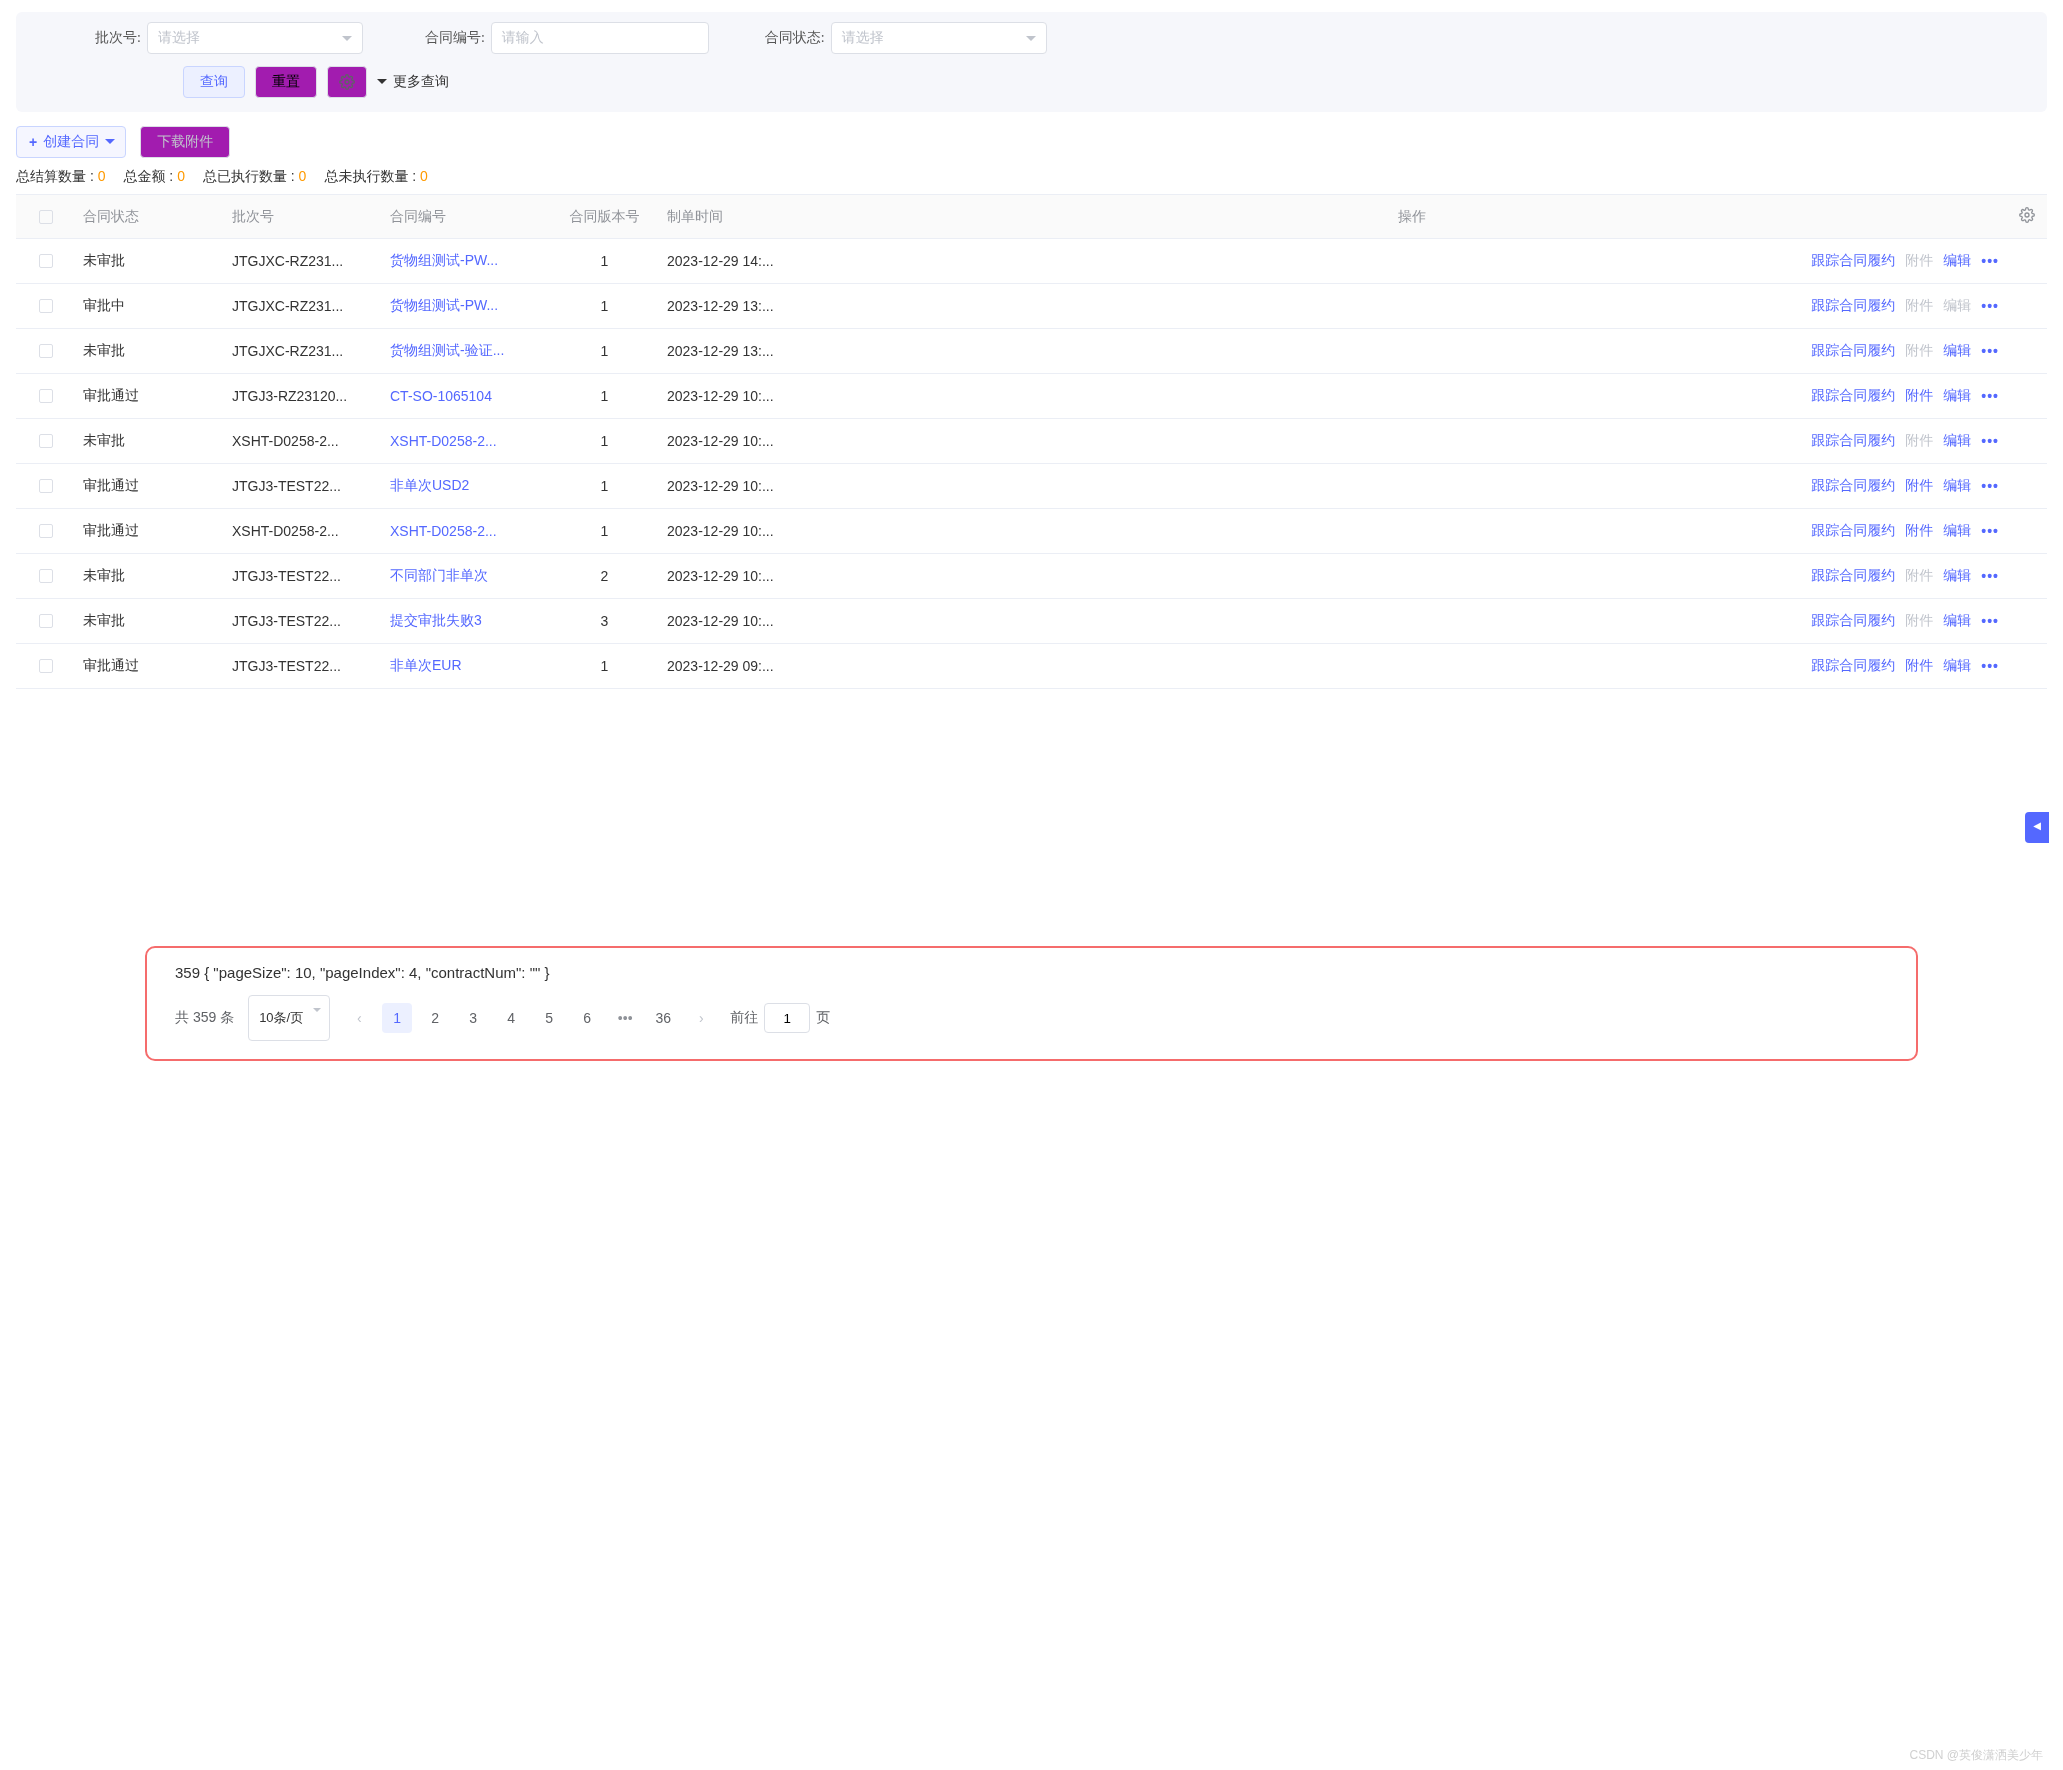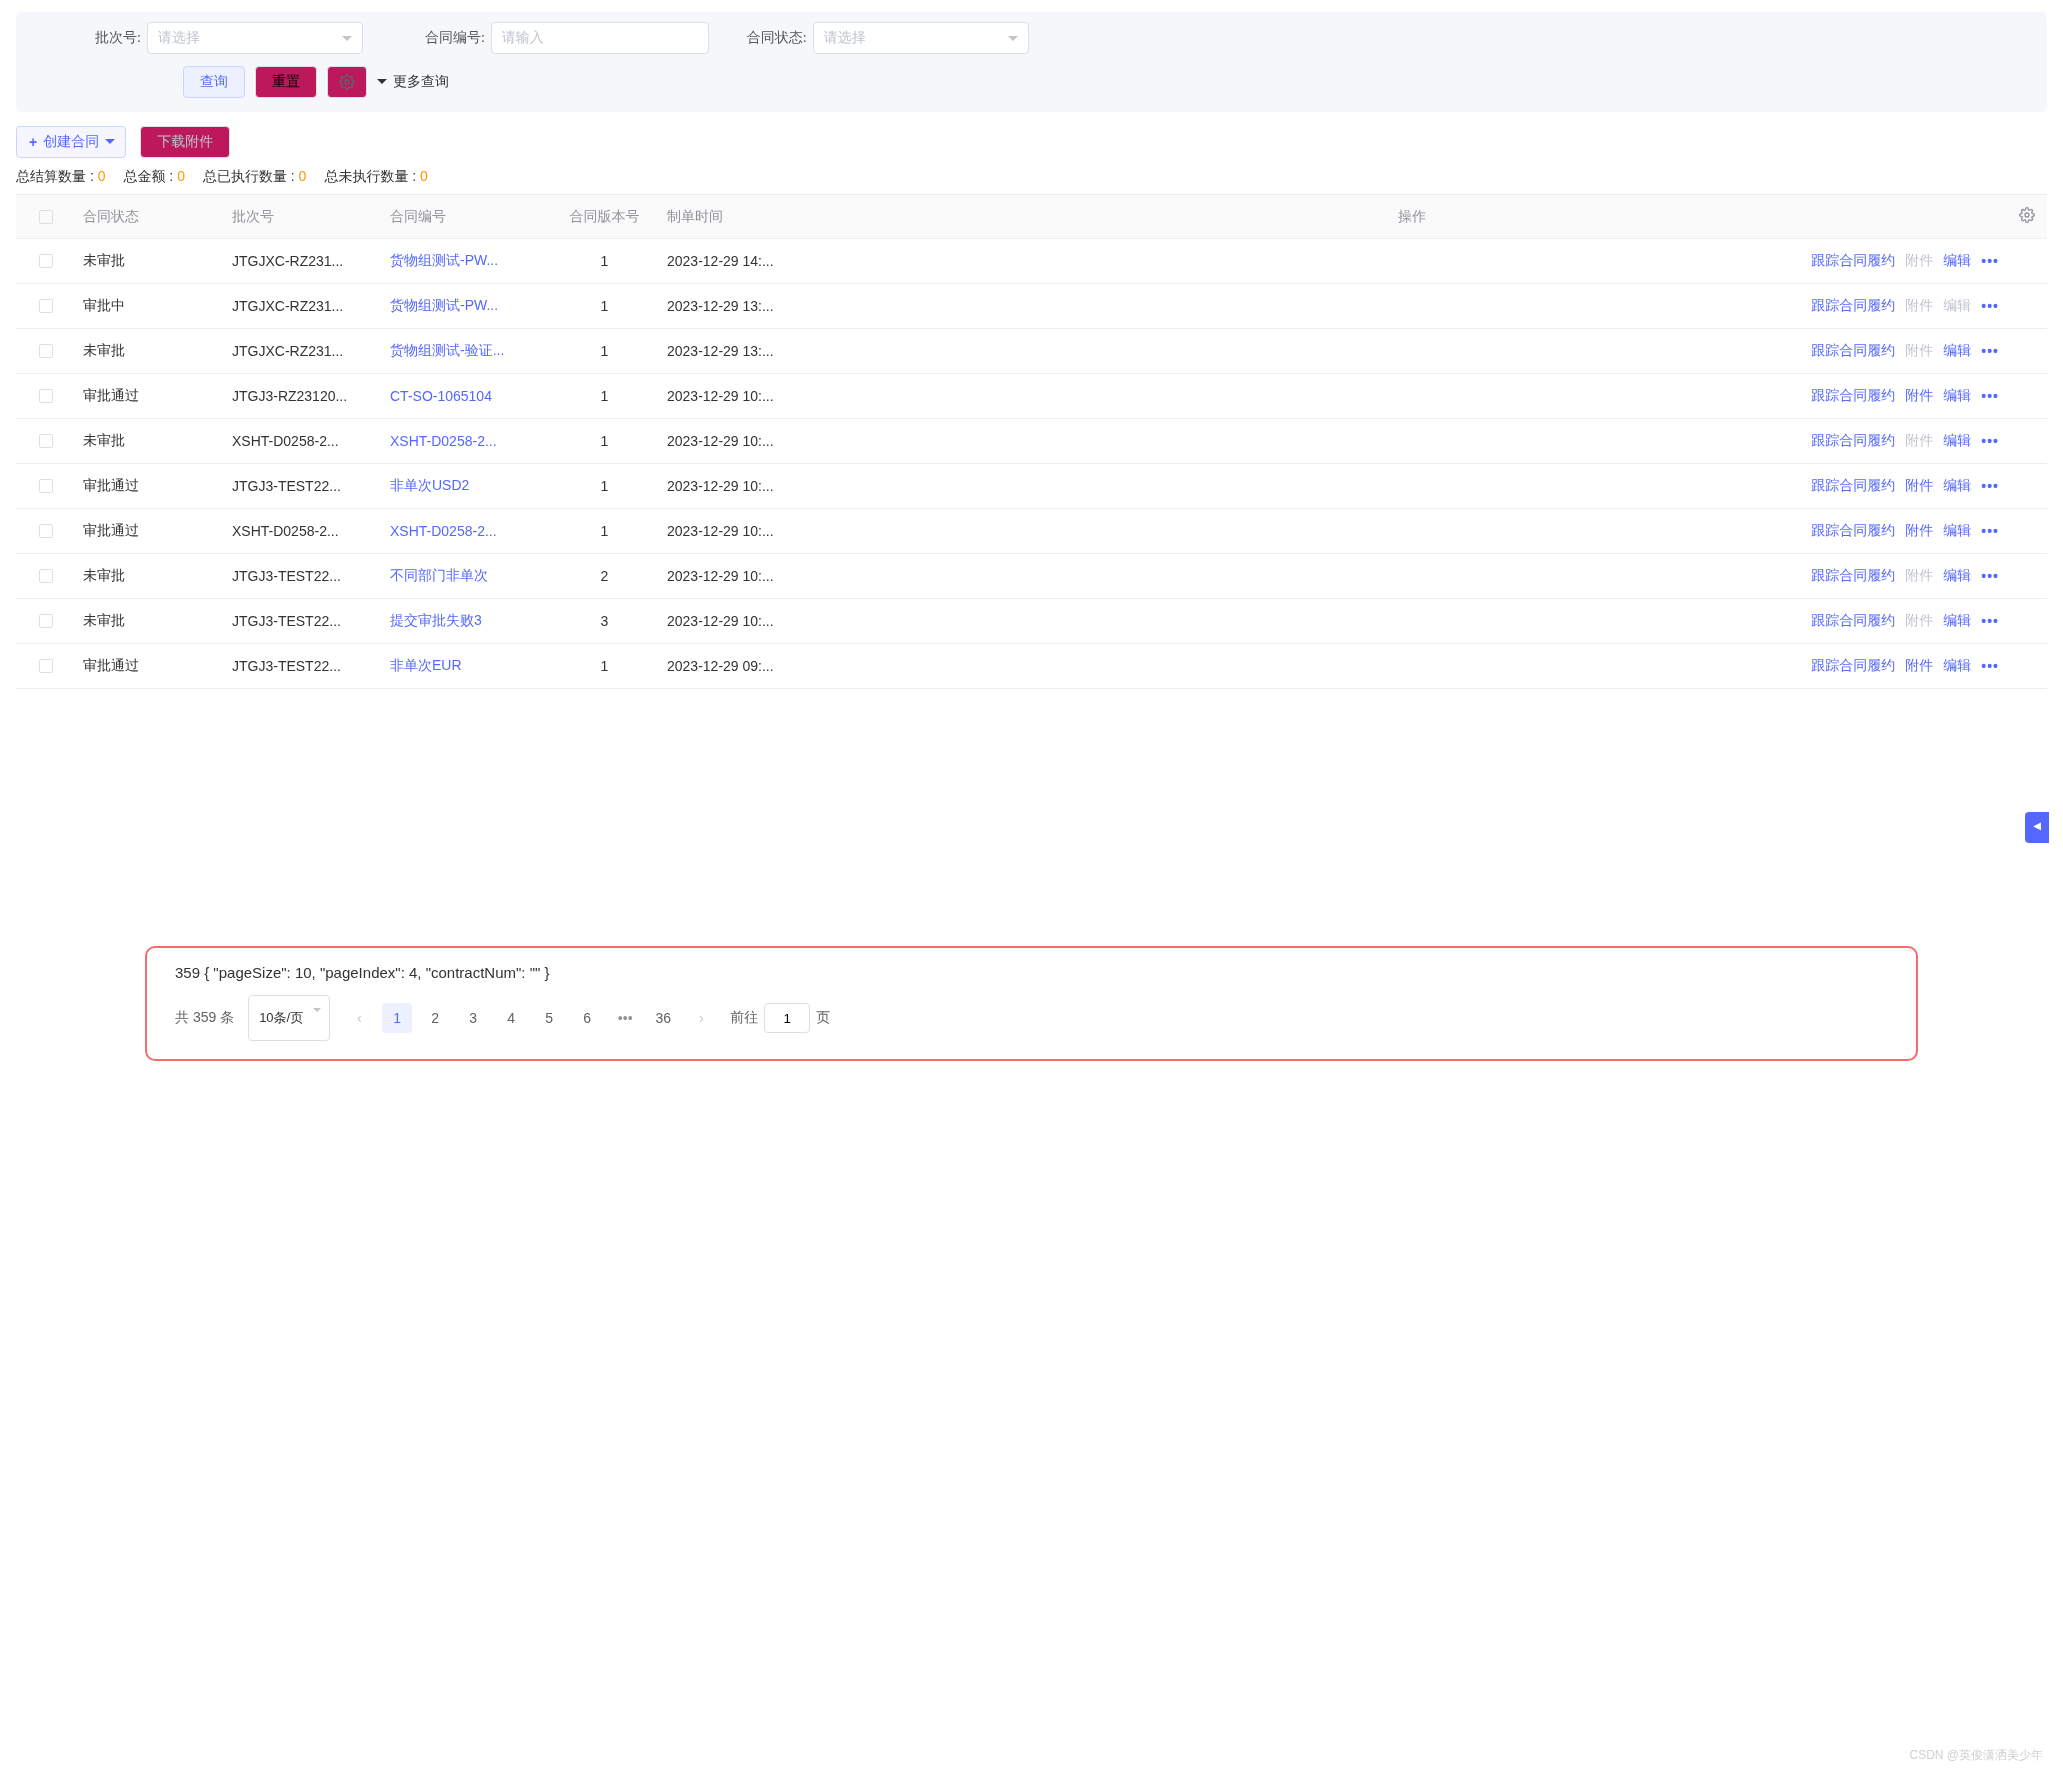--- a/index.html
+++ b/index.html
@@ -7,21 +7,21 @@
 .page { padding: 12px 16px 0 16px; position: relative; }
 .filter-bar { background: #f6f7fb; border-radius: 6px; padding: 10px 20px 14px; }
 .filter-row { display: flex; align-items: center; gap: 12px; flex-wrap: wrap; }
 .filter-item { display: flex; align-items: center; gap: 6px; }
 .filter-item label { color: #555; white-space: nowrap; font-family: Liberation Serif, serif; }
 .select, .input { height: 32px; border: 1px solid #dcdfe6; border-radius: 4px; padding: 0 28px 0 10px; background: #fff; color: #c0c4cc; font-size: 14px; display: flex; align-items: center; position: relative; }
 .select.w200 { width: 216px; }
 .input.w210 { width: 218px; }
 .select::after { content: ""; position: absolute; right: 10px; top: 13px; border: 5px solid transparent; border-top-color: #c0c4cc; }
 .btn-row { display: flex; align-items: center; gap: 10px; margin-top: 12px; padding-left: 147px; }
-.btn { height: 32px; padding: 0 16px; border-radius: 4px; border: 1px solid #dcdfe6; background: #be185d; cursor: pointer; display: inline-flex; align-items: center; justify-content: center; font-size: 14px; }
+.btn { height: 32px; padding: 0 16px; border-radius: 4px; border: 1px solid #dcdfe6; background: #a21caf; cursor: pointer; display: inline-flex; align-items: center; justify-content: center; font-size: 14px; }
 .btn.primary { background: #ecf0ff; border-color: #c9d5ff; color: #5468ff; }
 .btn.icon-only { width: 40px; padding: 0; }
 .more-query { display: flex; align-items: center; gap: 6px; cursor: pointer; color: #333; }
 .chevron-down { width: 0; height: 0; border: 5px solid transparent; border-top-color: #333; margin-top: 4px; }
 .toolbar { display: flex; align-items: center; gap: 14px; margin-top: 14px; }
 .btn.create { background: #f5f6ff; border-color: #c9d5ff; color: #5468ff; gap: 6px; padding: 0 10px 0 12px; }
 .plus-icon { font-weight: bold; }
 .btn.download { color: #c0c4cc; }
 .summary { display: flex; gap: 18px; margin-top: 10px; font-size: 14px; }
 .summary span.v { color: #ff9a00; font-weight: 500; }
@@ -69,21 +69,21 @@
         <div class="select w200">
             <span>请选择</span>
           </div>
       </div>
       <div class="filter-item" style="margin-left:50px;">
         <label>合同编号:</label>
         <div class="input w210">
             <span>请输入</span>
           </div>
       </div>
-      <div class="filter-item" style="margin-left:26px;">
+      <div class="filter-item" style="margin-left:44px;">
         <label>合同状态:</label>
         <div class="select w200">
             <span>请选择</span>
           </div>
       </div>
     </div>
     <div class="btn-row">
       <button class="btn primary">查询</button>
       <button class="btn">重置</button>
       <button class="btn icon-only">

